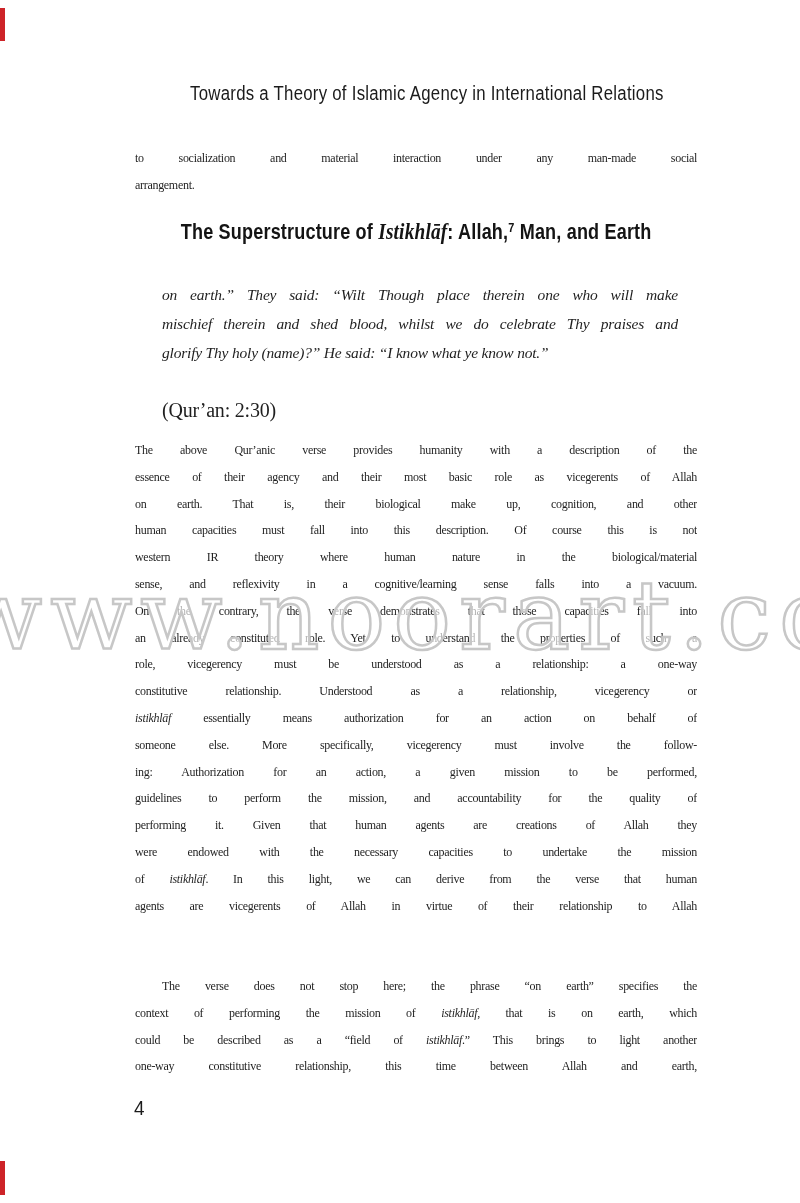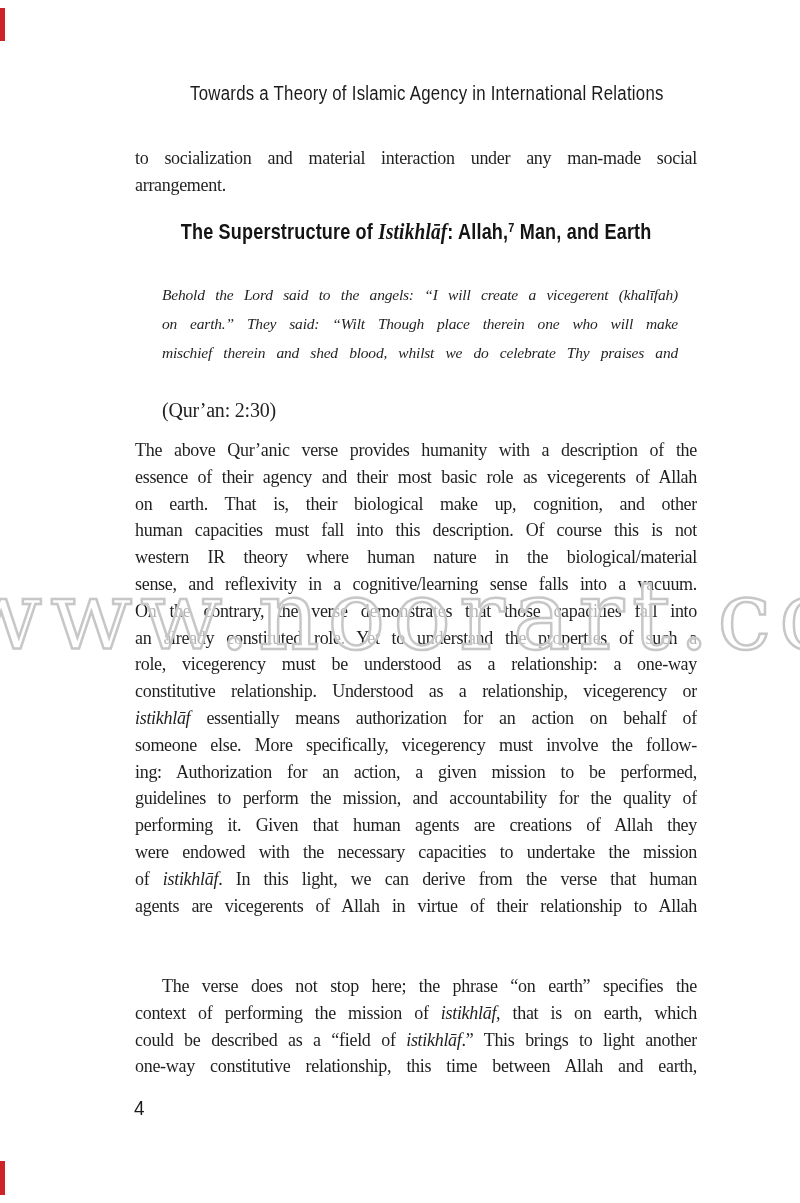--- a/index.html
+++ b/index.html
@@ -11,21 +11,21 @@
   .runhead{top:82px;left:145px;width:562px;text-align:center;}
   .cond{display:inline-block;transform:scaleX(0.84);transform-origin:center;
         font-family:"Liberation Sans",sans-serif;white-space:nowrap;}
   .runhead .cond{font-size:20px;font-weight:500;color:#1b1b1b;letter-spacing:0.3px;}
   .heading{top:219px;left:135px;width:562px;text-align:center;}
   .heading .cond{font-size:21.5px;font-weight:700;color:#141414;letter-spacing:0.2px;}
   .hser{font-family:"Liberation Serif",serif;font-style:italic;font-weight:700;font-size:23px;}
   .hsup{font-size:13px;vertical-align:7px;font-weight:700;}
 
   
-  .textblock{left:135px;width:562px;font-size:18px;letter-spacing:-0.3px;}
+  .textblock{left:135px;width:562px;font-size:12px;letter-spacing:-0.3px;}
   .intro{top:145px;}
   .para1{top:437px;}
   .para2{top:973px;}
   .textblock .tline{height:26.8px;line-height:26.8px;}
 
   .quote{top:280px;left:162px;width:516px;font-size:15.5px;font-style:italic;letter-spacing:-0.2px;}
   .quote .tline{height:29px;line-height:29px;}
   .qcite{height:29px;line-height:29px;font-style:normal;font-size:20px;text-align:left;}
 
   .tline{text-align:justify;text-align-last:justify;overflow:hidden;}
@@ -58,23 +58,23 @@
 <div class="abs textblock intro">
     <div class="tline"><span>to socialization and material interaction under any man-made social</span></div>
     <div class="tline end"><span>arrangement.</span></div>
   </div>
 
 <div class="abs heading">
   <span class="cond"><span>The Superstructure of </span><i class="hser">Istikhlāf</i><span>: Allah,</span><span class="hsup">7</span><span> Man, and Earth</span></span>
 </div>
 
 <div class="abs quote">
-    <div class="tline"><span>Behold the Lord said to the angels: “I will create a vicegerent (khalīfah)</span></div>
     <div class="tline"><span>on earth.” They said: “Wilt Though place therein one who will make</span></div>
     <div class="tline"><span>mischief therein and shed blood, whilst we do celebrate Thy praises and</span></div>
+    <div class="tline end"><span>glorify Thy holy (name)?” He said: “I know what ye know not.”</span></div>
   </div>
 <div class="abs quote" style="top:396px;">
   <div class="qcite">(Qur’an: 2:30)</div>
 </div>
 
 <div class="abs textblock para1">
     <div class="tline"><span>The above Qur’anic verse provides humanity with a description of the</span></div>
     <div class="tline"><span>essence of their agency and their most basic role as vicegerents of Allah</span></div>
     <div class="tline"><span>on earth. That is, their biological make up, cognition, and other</span></div>
     <div class="tline"><span>human capacities must fall into this description. Of course this is not</span></div>

